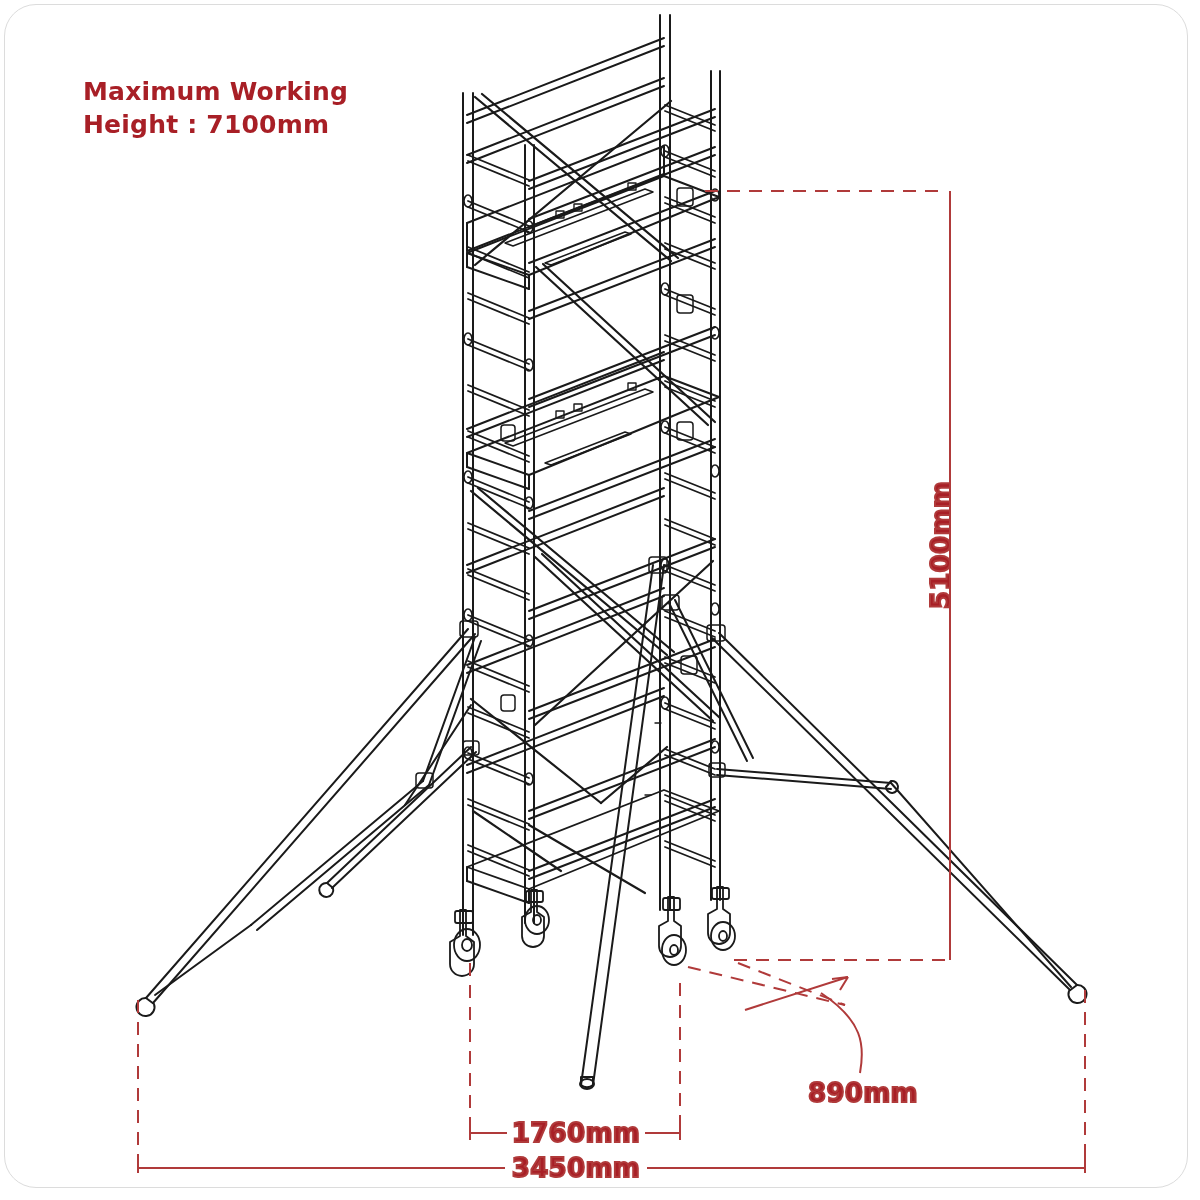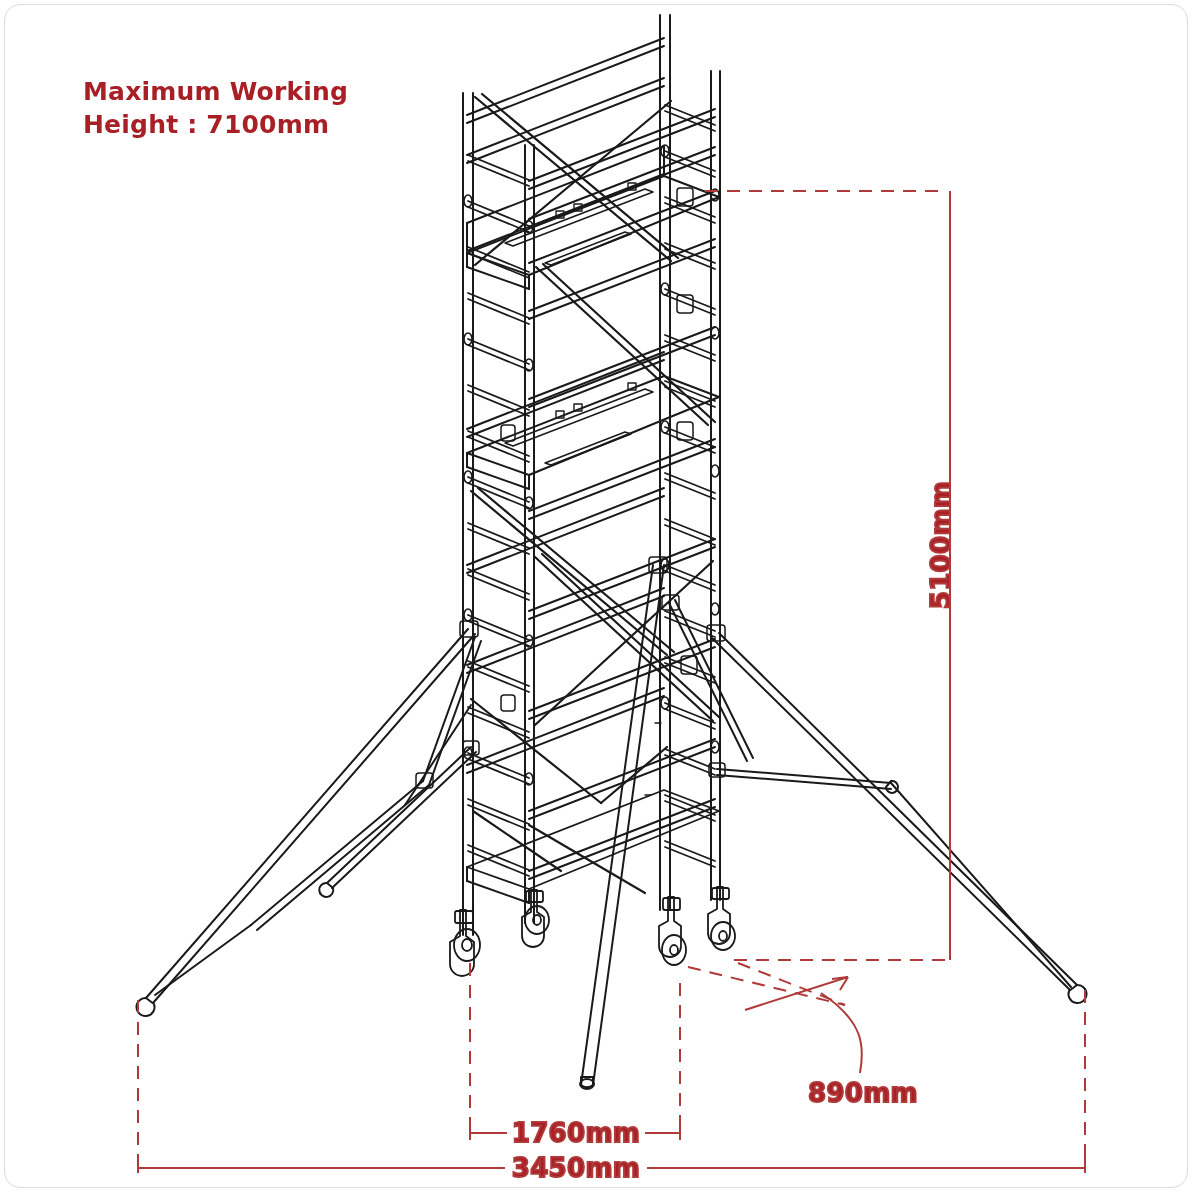--- a/index.html
+++ b/index.html
@@ -1,19 +1,19 @@
 <!DOCTYPE html>
 <html><head>
 <meta charset="utf-8">
 <style>
   html,body{margin:0;padding:0;background:#ffffff;}
   body{width:1200px;height:1200px;overflow:hidden;
        font-family:"DejaVu Sans","Liberation Sans",sans-serif;}
   #card{position:absolute;left:4px;top:4px;width:1184px;height:1184px;
-        background:#ffffff;border:1px solid #dcdcdc;border-radius:16px;
+        background:#ffffff;border:1px solid #dcdcdc;border-radius:32px;
         box-sizing:border-box;overflow:hidden;}
   #title{position:absolute;left:78px;top:70px;font-weight:bold;font-size:25px;
          line-height:33px;color:#a81f26;letter-spacing:.2px;white-space:pre-line;}
   svg{position:absolute;left:0;top:0;}
   .dimlabel{font-family:"DejaVu Sans","Liberation Sans",sans-serif;
             font-weight:bold;font-size:26px;fill:#a81f26;letter-spacing:.3px;}
 </style>
 </head>
 <body>
 

